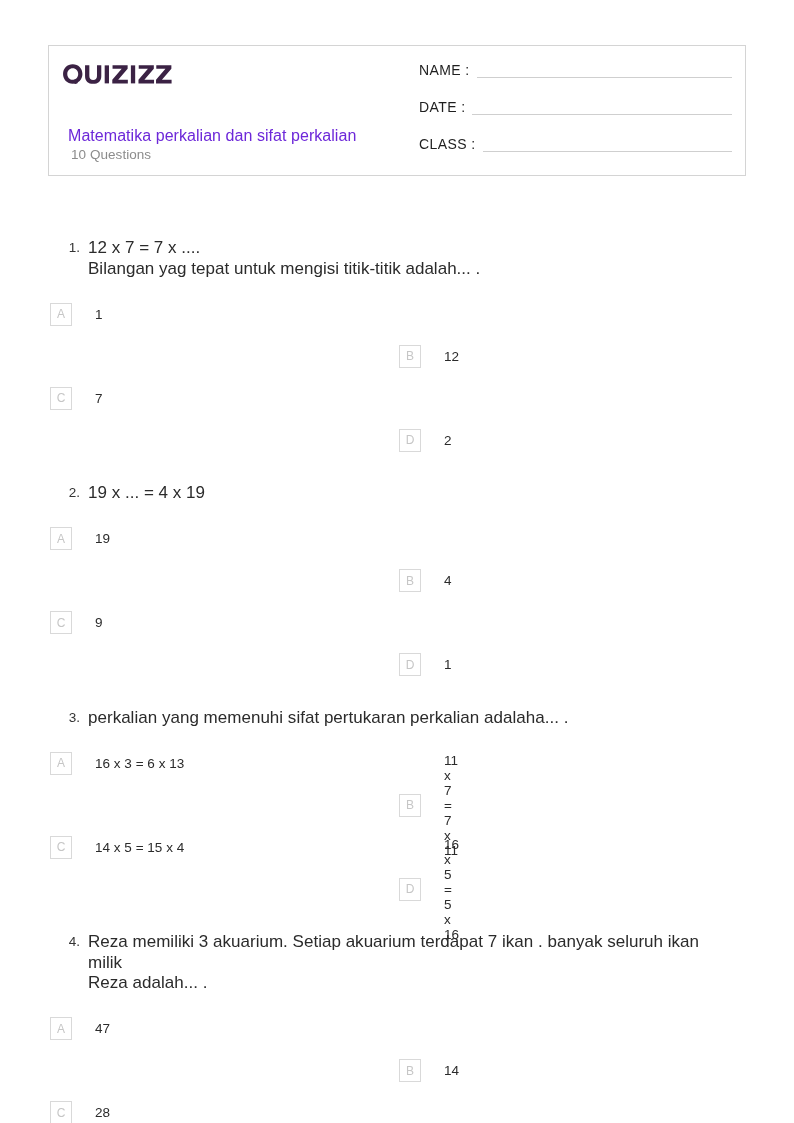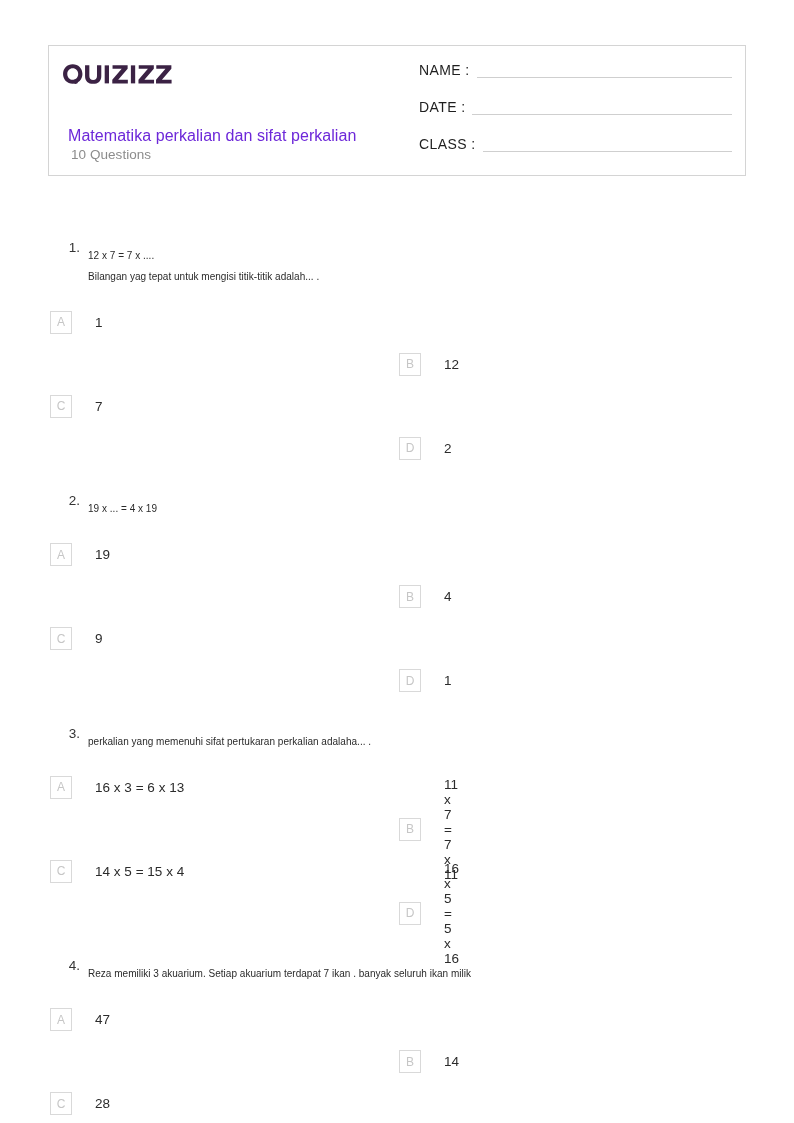--- a/index.html
+++ b/index.html
@@ -118,26 +118,25 @@
     min-width: 40px;
     text-align: right;
     padding-right: 8px;
     box-sizing: border-box;
     font-size: 13.5px;
     color: #343434;
     line-height: 20px;
   }
 
   .q-text {
-    font-size: 10px;
+    font-size: 17px;
     color: #2b2b2b;
     line-height: 20.5px;
     max-width: 638px;
     letter-spacing: 0.02px;
-    margin-top: 8px;
   }
 
   .q-line {
     display: block;
   }
 
   .options {
     display: flex;
     flex-wrap: wrap;
     margin-top: 14px;
@@ -302,20 +301,21 @@
             <div class="opt-text">16 x 5 = 5 x 16</div>
           </div>
         </div>
       </div>
       <div class="q-gap-1"></div>
       <div class="question-block">
         <div class="q-head">
           <div class="q-number">4.</div>
           <div class="q-text">
             <span class="q-line">Reza memiliki 3 akuarium. Setiap akuarium terdapat 7 ikan . banyak seluruh ikan milik</span>
+            <span class="q-line">Reza adalah... .</span>
           </div>
         </div>
         <div class="options">
           <div class="option left">
             <div class="opt-letter">A</div>
             <div class="opt-text">47</div>
           </div>
           <div class="option right">
             <div class="opt-letter">B</div>
             <div class="opt-text">14</div>

